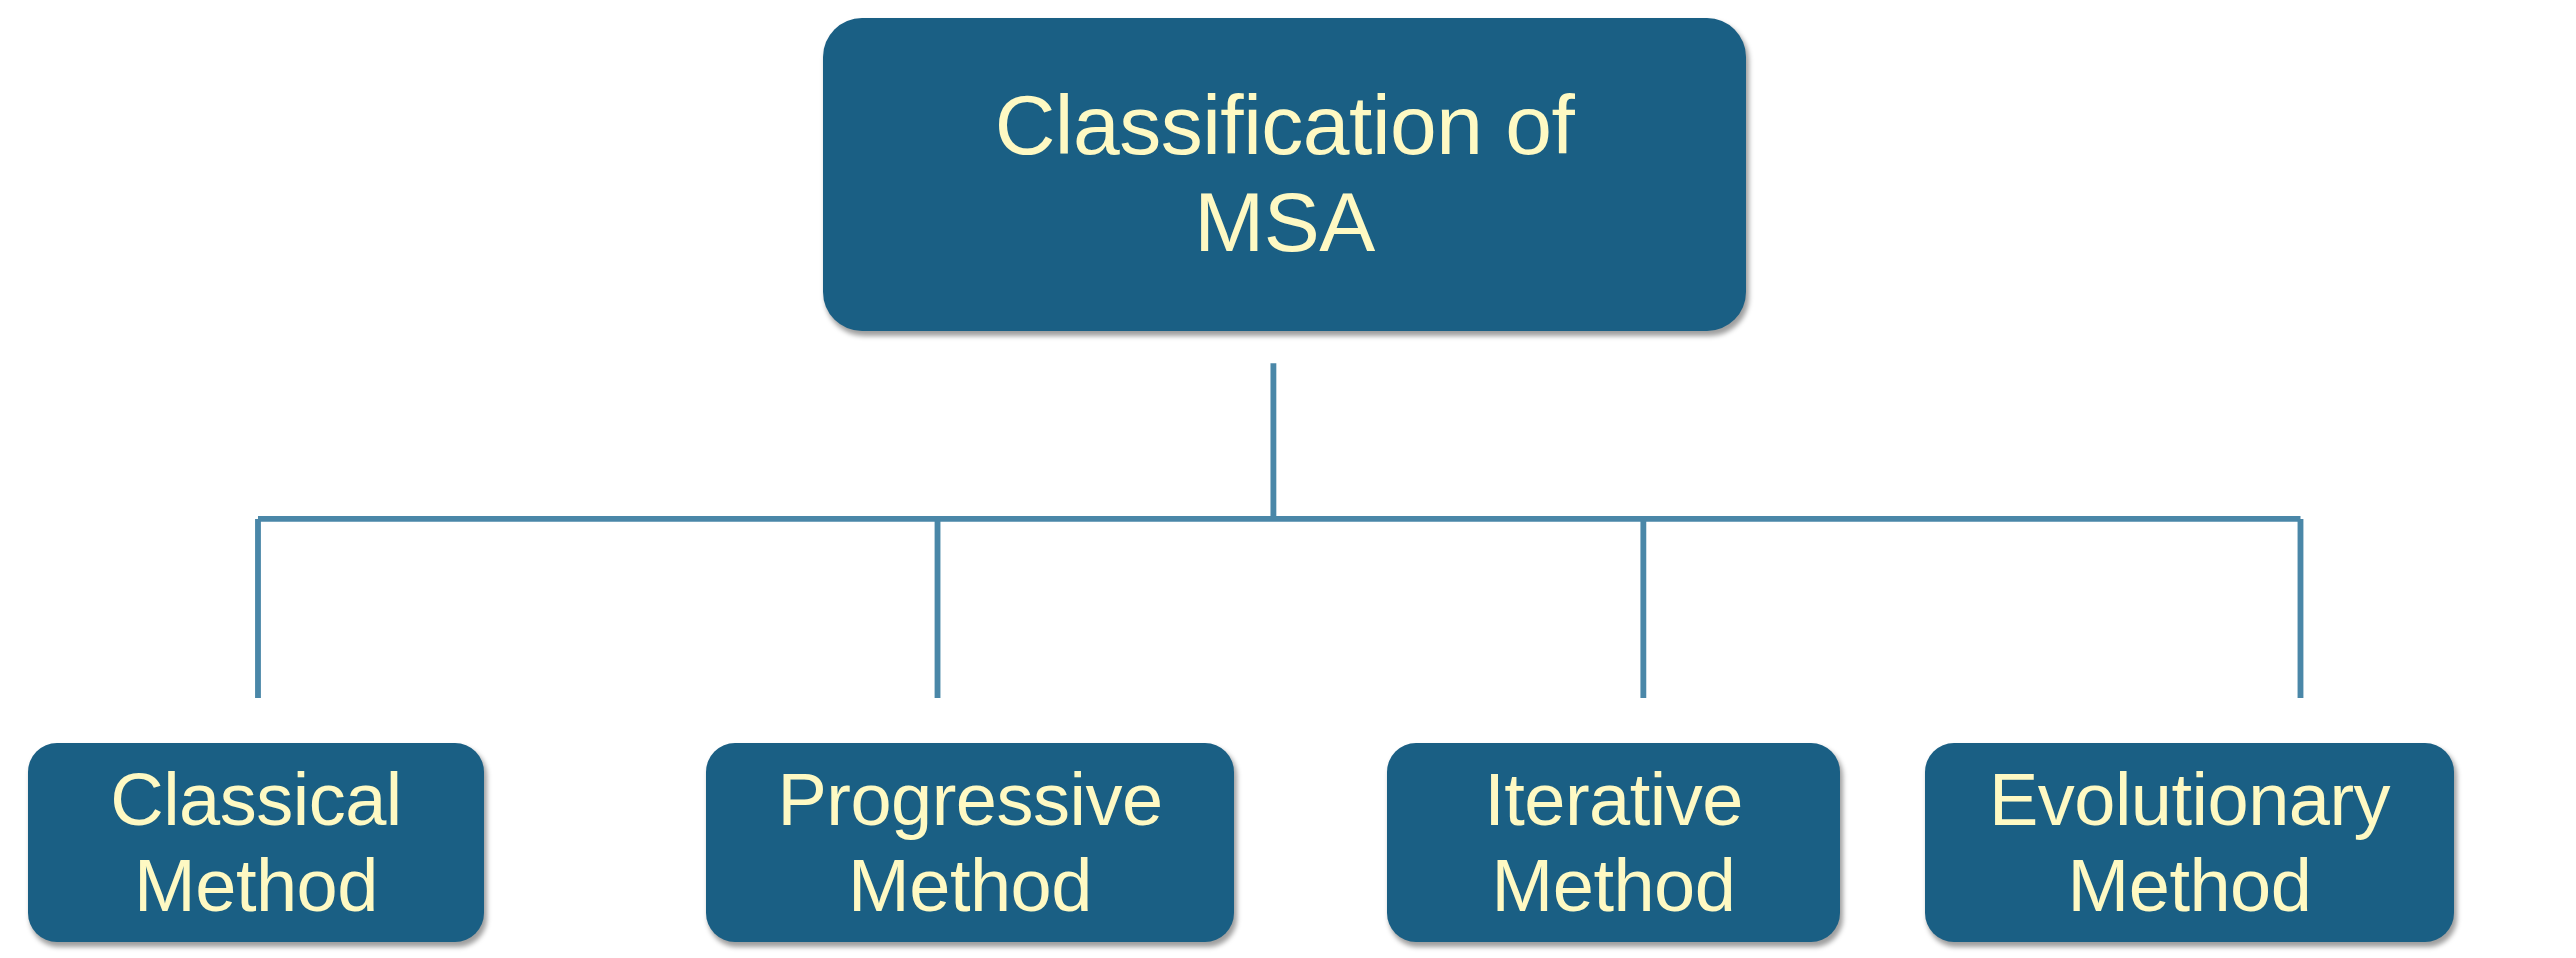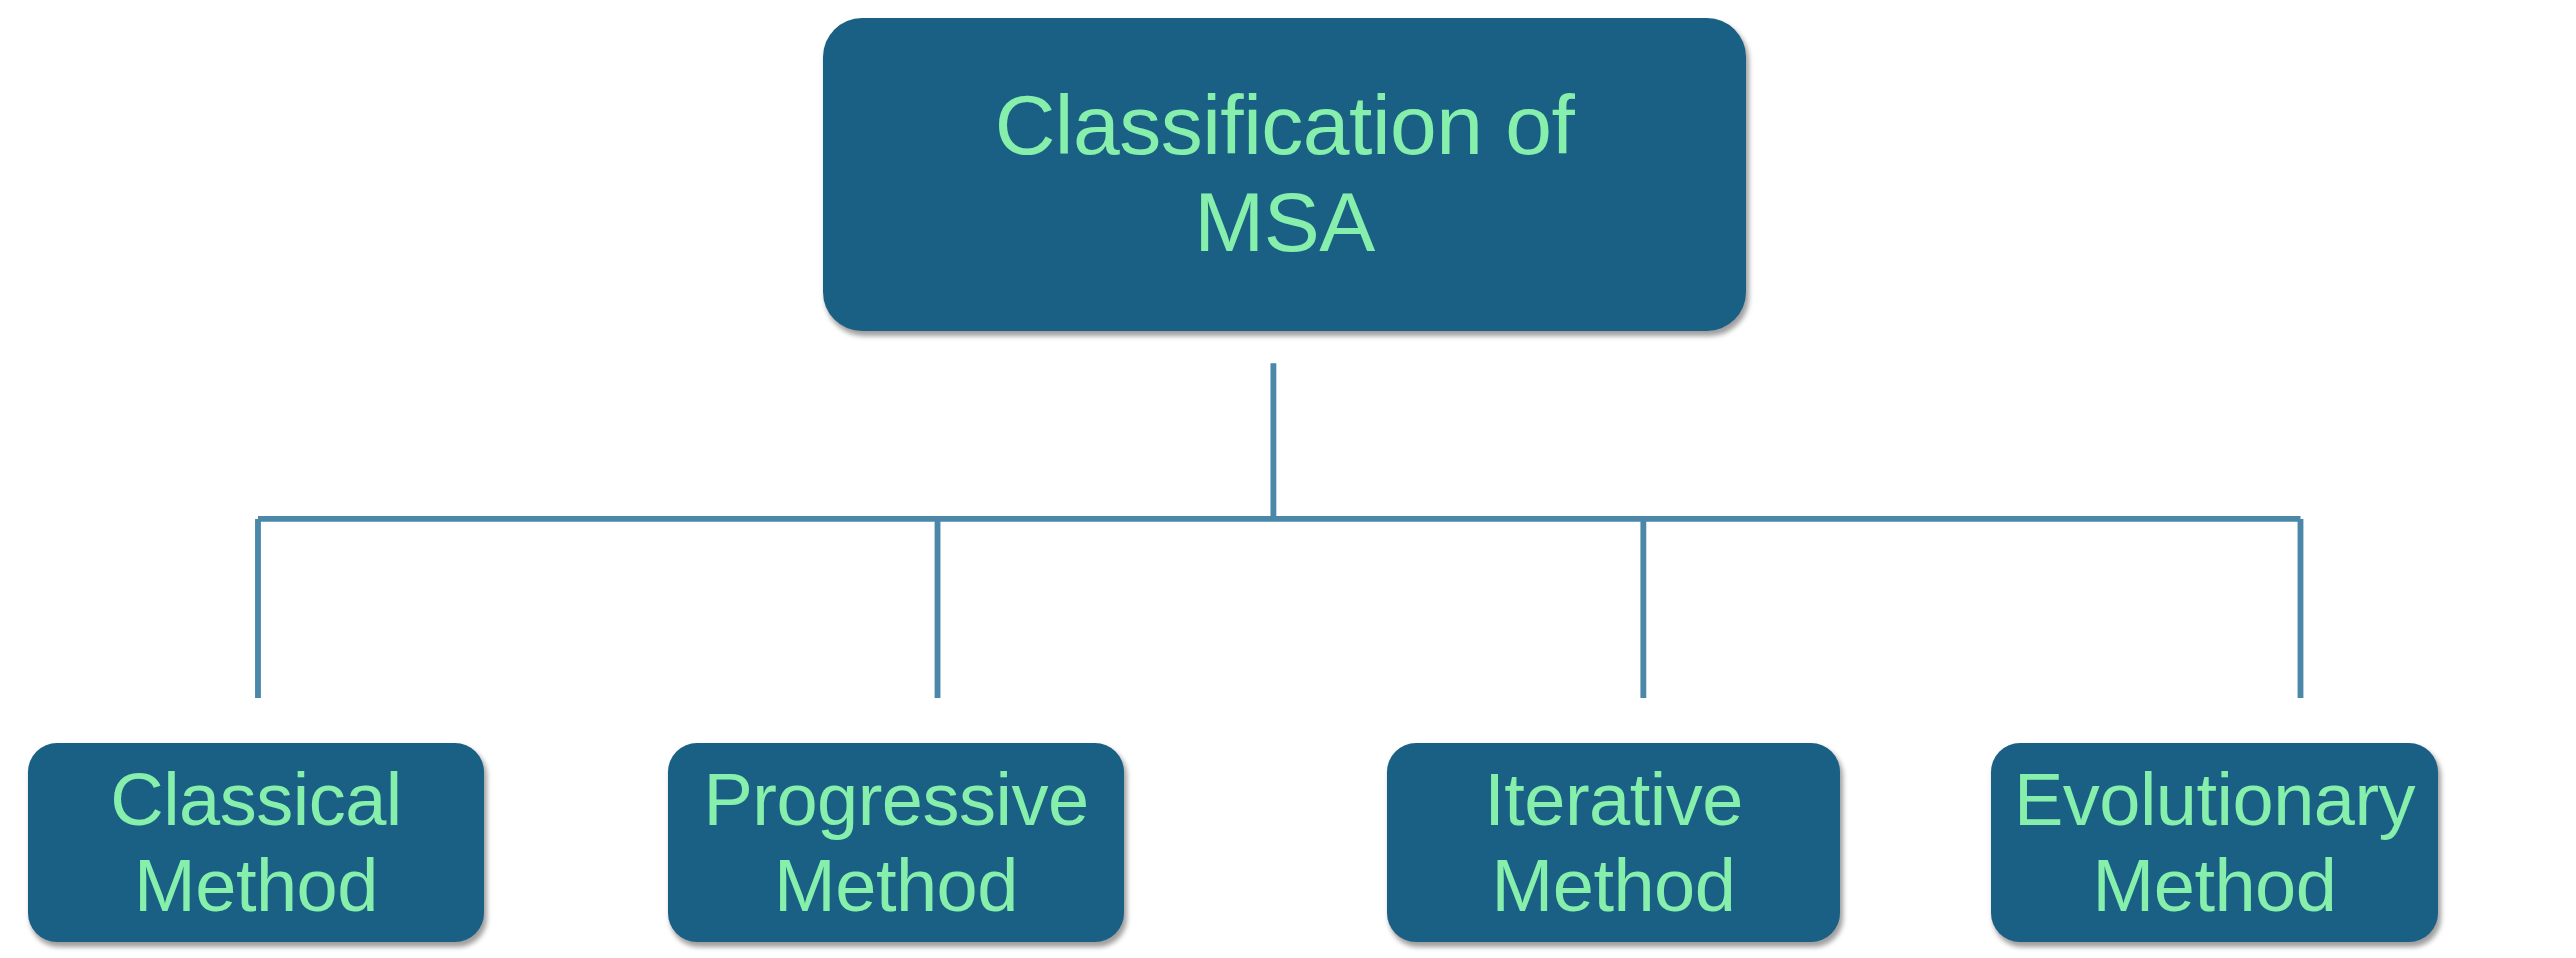--- a/index.html
+++ b/index.html
@@ -31,21 +31,21 @@
   }
 
   
   .node {
     position: absolute;
     box-sizing: border-box;
     display: flex;
     align-items: center;
     justify-content: center;
     text-align: center;
-    color: #86efac;
+    color: #fef9c3;
     background: #1a5f84;
     border-radius: 35px;
     box-shadow: 2.9px 4.9px 4.9px rgba(0, 0, 0, 0.38);
     line-height: 1.16;
     padding: 0 13.6px;
     white-space: pre-line;
     letter-spacing: -0.5px;
   }
 
   .node-root {
@@ -58,23 +58,23 @@
   }
 
   .node-leaf {
     top: 743px;
     height: 199px;
     font-size: 74px;
     border-radius: 29px;
   }
 
   .leaf-0 { left: 28px;   width: 456px; }
-  .leaf-1 { left: 668px;  width: 456px; }
+  .leaf-1 { left: 706px;  width: 528px; }
   .leaf-2 { left: 1387px; width: 453px; }
-  .leaf-3 { left: 1991px; width: 447px; }
+  .leaf-3 { left: 1925px; width: 529px; }
 </style>
 </head>
 <body>
 
 <div id="diagram-canvas">
 
   <svg id="connector-layer" viewBox="0 0 2646 985" width="2576" height="959" xmlns="http://www.w3.org/2000/svg">
     <g stroke="#4a87a8" stroke-width="6" stroke-linecap="butt" fill="none">
       <line x1="1308" y1="373" x2="1308" y2="533"></line>
       <line x1="265" y1="533" x2="2363" y2="533"></line>

